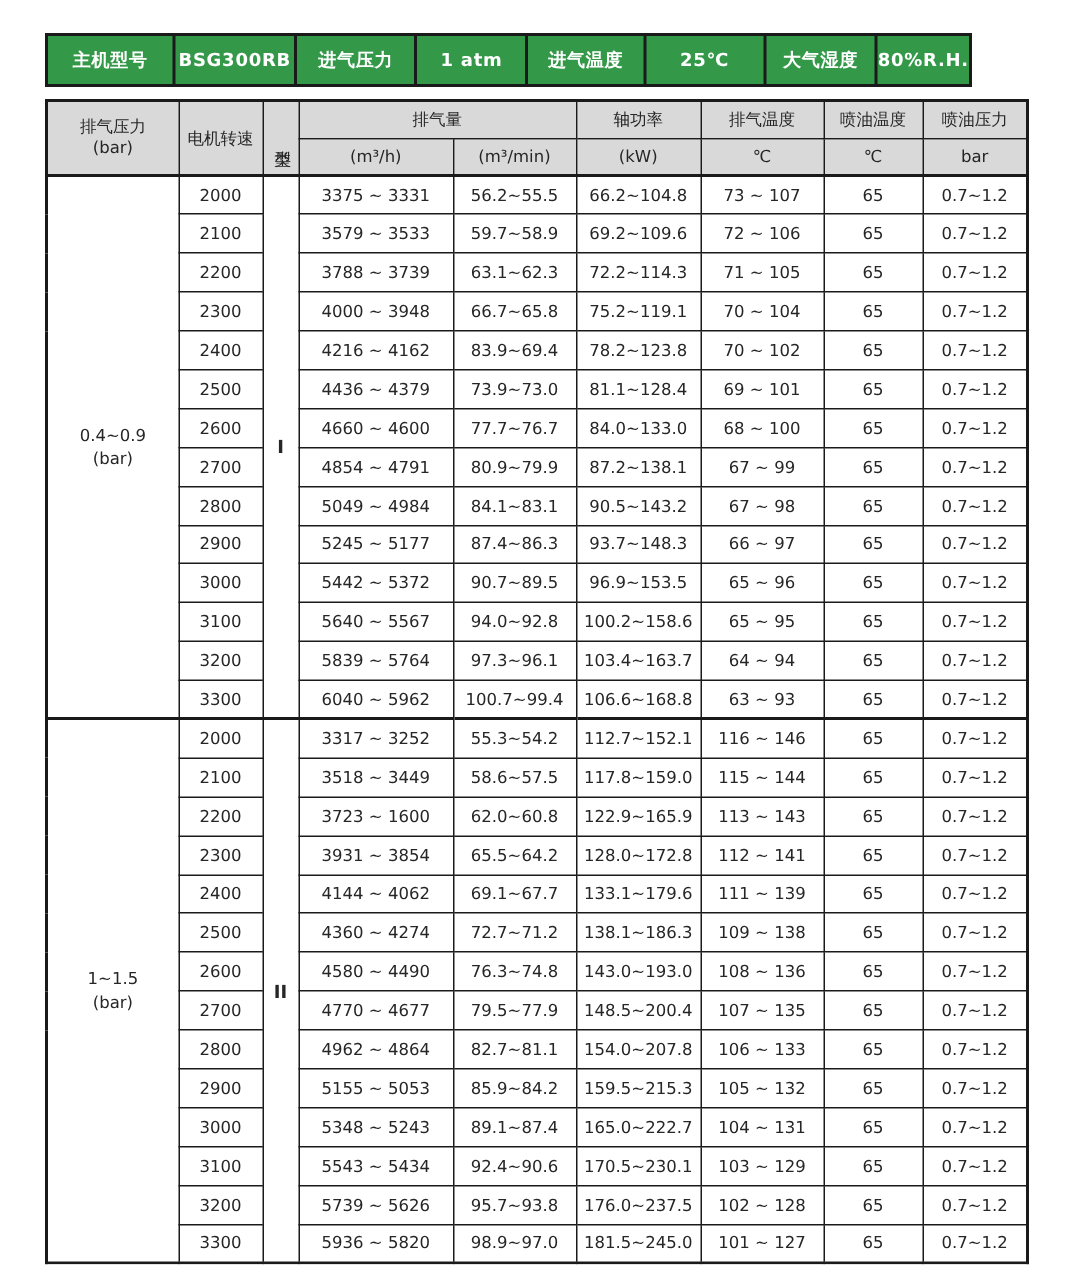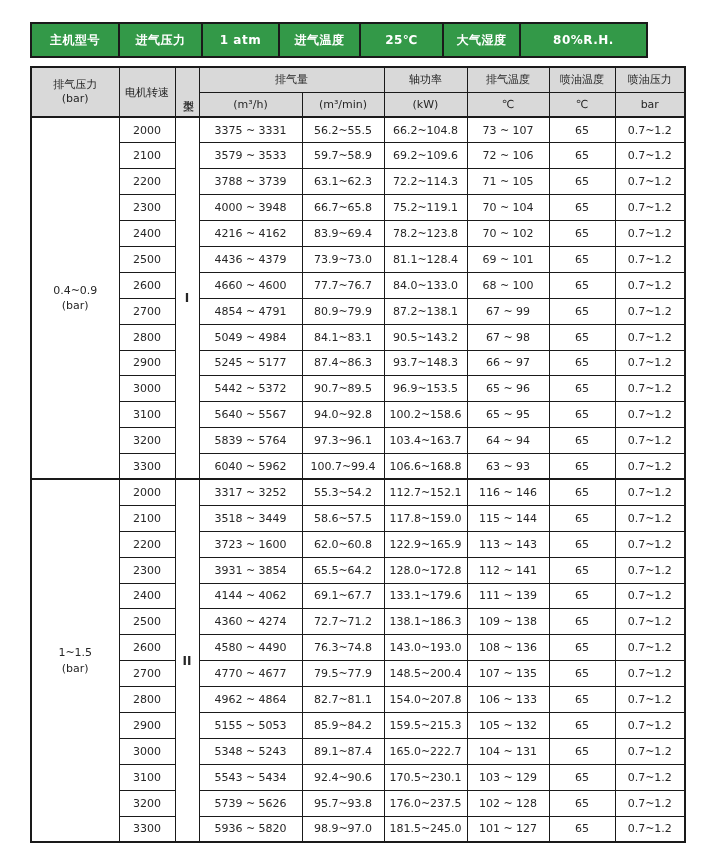--- a/index.html
+++ b/index.html
@@ -86,20 +86,21 @@
   tr.section-start td { border-top: 2px solid var(--border); }
 </style>
 </head>
 <body>
 
 <div class="page">
   <div class="content">
 
     <div class="green-bar">
       <div class="green-cell gc-0">主机型号</div>
+      <div class="green-cell gc-1">BSG300RB</div>
       <div class="green-cell gc-2">进气压力</div>
       <div class="green-cell gc-3">1 atm</div>
       <div class="green-cell gc-4">进气温度</div>
       <div class="green-cell gc-5">25℃</div>
       <div class="green-cell gc-6">大气湿度</div>
       <div class="green-cell gc-7">80%R.H.</div>
     </div>
 
     <div class="spec-wrap">
       <table class="spec">

